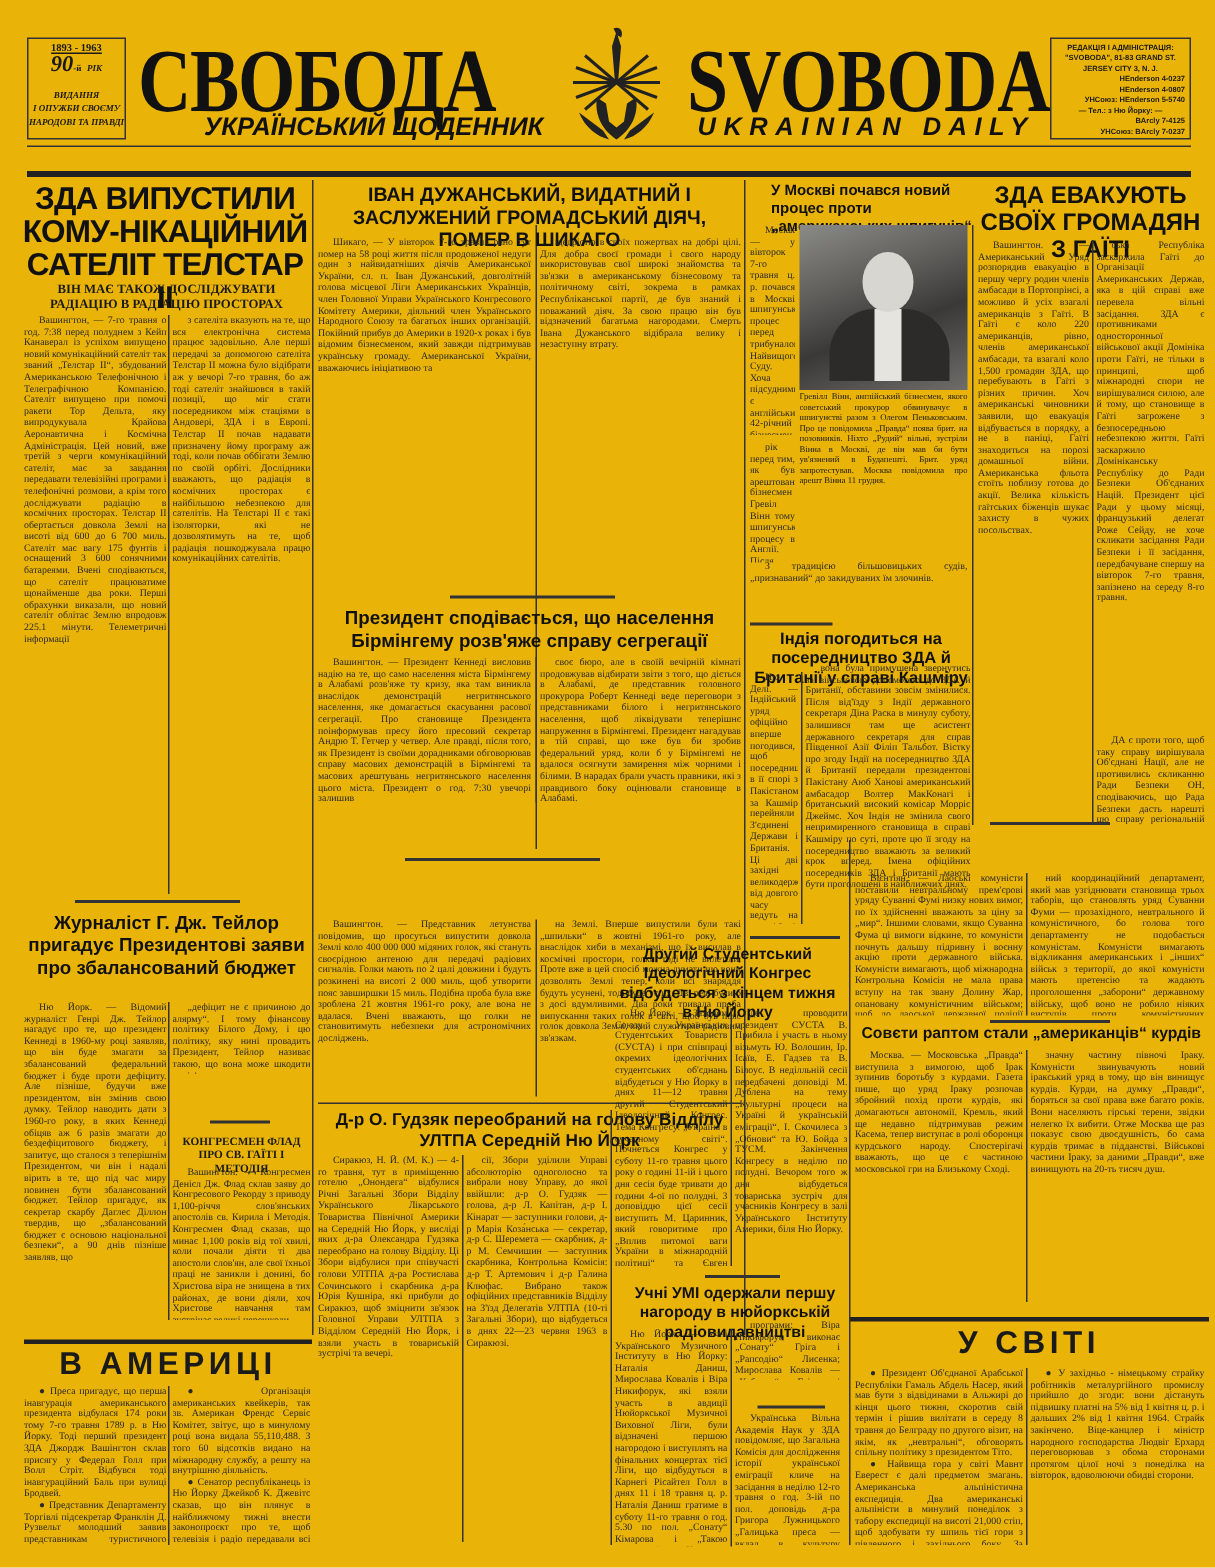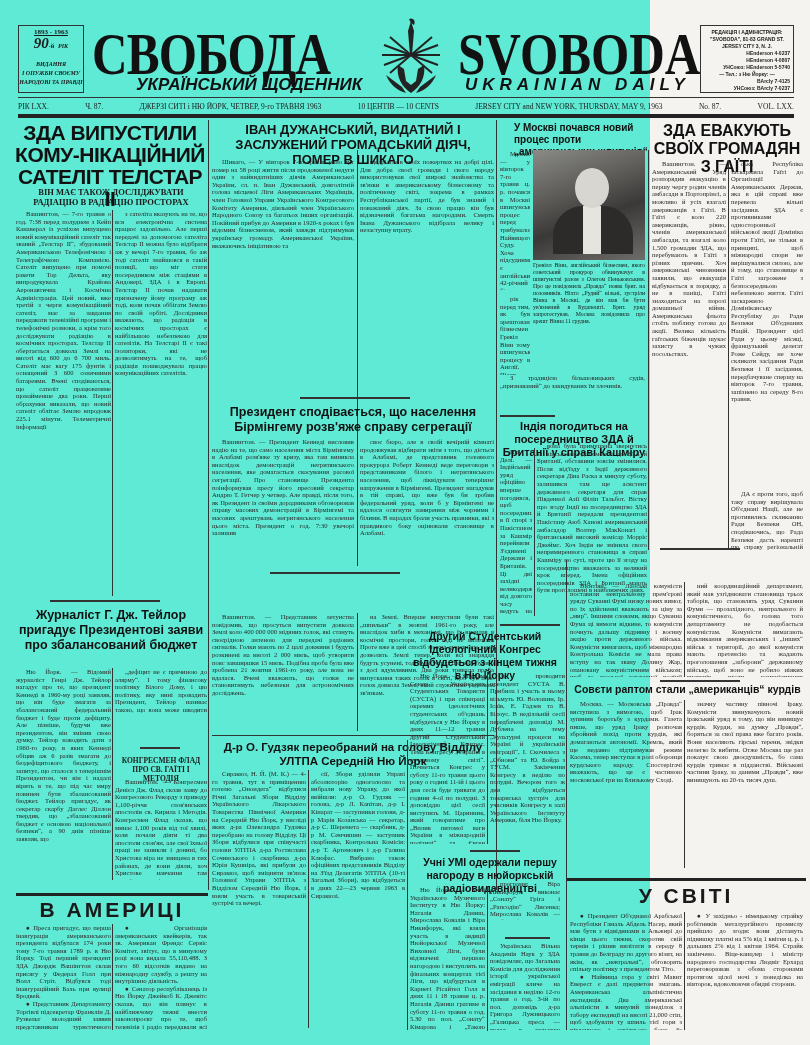--- a/index.html
+++ b/index.html
@@ -1,18 +1,18 @@
 <!DOCTYPE html>
 <html><head>
 <meta charset="utf-8">
 <style>
 *{box-sizing:border-box;margin:0;padding:0}
 html,body{width:810px;height:1045px;background:#f4f3ef;overflow:hidden}
 body{font-family:"Liberation Serif",serif;color:#1a1a1a;position:relative}
-.page{position:absolute;left:0;top:0;width:650px;height:1045px;background:#5eead4}
+.page{position:absolute;left:0;top:0;width:810px;height:1045px;background:#eab308}
 .masthead{position:absolute;left:0;top:15px;width:810px;height:80px}
 .mbox-left{position:absolute;left:18px;top:10px;width:66px;height:68px;border:1.5px solid #333;text-align:center;padding-top:2px}
 .mbox-left .yrs{font-size:7px;font-weight:bold;text-decoration:underline}
 .mbox-left .big{font-size:15px;font-weight:bold;font-style:italic;line-height:15px}
 .mbox-left .big small{font-size:6px;font-style:normal}
 .mbox-left .ln{font-size:6px;font-weight:bold;font-style:italic;line-height:9px}
 .title-cyr{position:absolute;left:92px;top:10px;font-family:"Liberation Serif",serif;font-weight:bold;font-size:60px;letter-spacing:-1px;line-height:58px;color:#111;transform:scaleX(0.82);transform-origin:left top}
 .title-lat{position:absolute;left:458px;top:10px;font-family:"Liberation Serif",serif;font-weight:bold;font-size:60px;line-height:58px;color:#111;transform:scaleX(0.82);transform-origin:left top}
 .sub-cyr{position:absolute;left:136px;top:60px;font-family:"Liberation Sans",sans-serif;font-weight:bold;font-style:italic;font-size:17px;letter-spacing:0px;color:#111}
 .sub-lat{position:absolute;left:465px;top:60px;font-family:"Liberation Sans",sans-serif;font-weight:bold;font-style:italic;font-size:17px;letter-spacing:5px;color:#111}
@@ -79,29 +79,20 @@
       <div class="r">HEnderson 4-0237</div>
       <div class="r">HEnderson 4-0807</div>
       <div class="r">УНСоюз: HEnderson 5-5740</div>
       <div>— Тел.: з Ню Йорку: —</div>
       <div class="r">BArcly 7-4125</div>
       <div class="r">УНСоюз: BArcly 7-0237</div>
     </div>
   </div>
 
   <div class="rule-thin" style="left:18px;top:97px;width:776px"></div>
-  <div class="dateline">
-    <span>РІК LXX.</span>
-    <span>Ч. 87.</span>
-    <span>ДЖЕРЗІ СИТІ і НЮ ЙОРК, ЧЕТВЕР, 9-го ТРАВНЯ 1963</span>
-    <span>10 ЦЕНТІВ — 10 CENTS</span>
-    <span>JERSEY CITY and NEW YORK, THURSDAY, MAY 9, 1963</span>
-    <span>No. 87.</span>
-    <span>VOL. LXX.</span>
-  </div>
   <div class="rule-thick" style="top:114px"></div>
 
   <div class="vrule" style="left:208px;top:120px;height:770px"></div>
   <div class="vrule" style="left:357px;top:150px;height:385px"></div>
   <div class="vrule" style="left:496px;top:120px;height:770px"></div>
   <div class="vrule" style="left:648px;top:150px;height:400px"></div>
 
   <div class="hl" style="left:14px;top:122px;width:192px;font-size:21px;letter-spacing:-0.5px">ЗДА ВИПУСТИЛИ КОМУ-НІКАЦІЙНИЙ САТЕЛІТ ТЕЛСТАР II</div>
   <div class="sub" style="left:18px;top:187px;width:186px">ВІН МАЄ ТАКОЖ ДОСЛІДЖУВАТИ РАДІАЦІЮ В РАДІАЦІЮ ПРОСТОРАХ</div>
   <div class="body" style="left:16px;top:210px;width:95px;height:387px">

